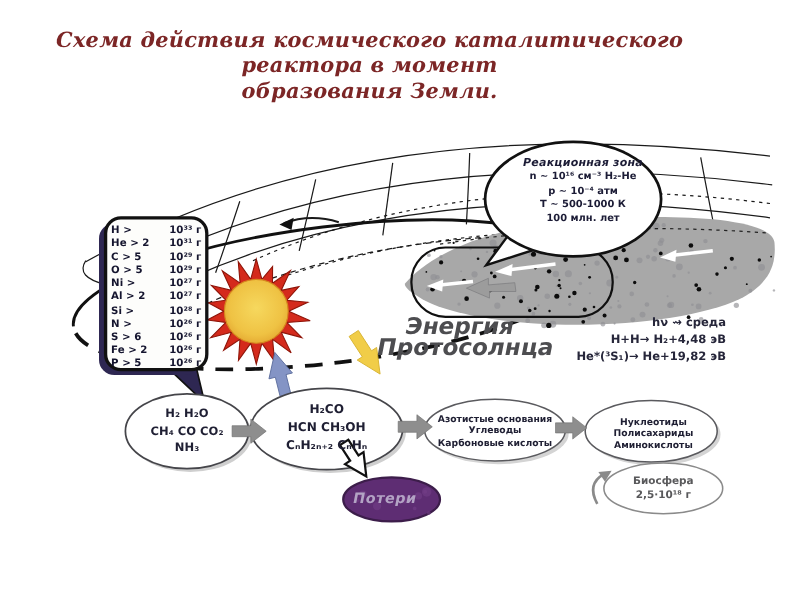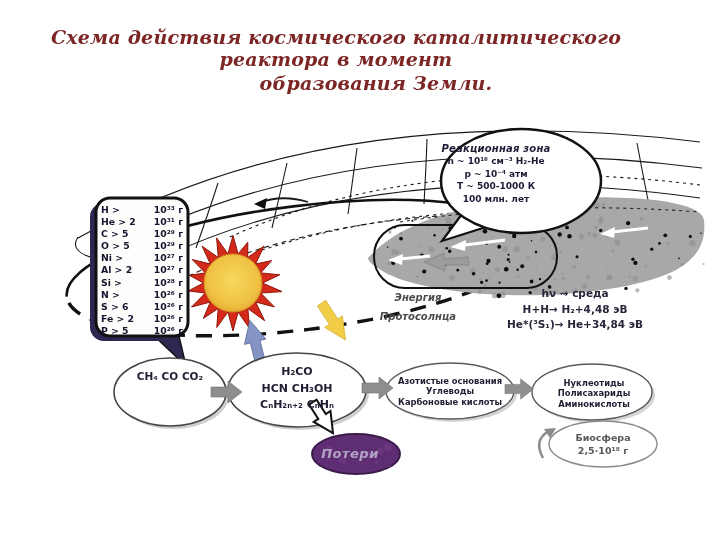--- a/index.html
+++ b/index.html
@@ -8,26 +8,26 @@
     font-family:"DejaVu Sans","Liberation Sans",sans-serif;
   }
   .abs{position:absolute;}
   svg{position:absolute;left:0;top:0;}
   .title-line{
     left:0;width:672px;text-align:center;
     font-family:"DejaVu Serif","Liberation Serif",serif;
     font-style:italic;font-weight:bold;color:#7c2626;font-size:19px;letter-spacing:.2px;
   }
   .t1{top:26px;}
-  .t2{top:72px;padding-left:40px;}
+  .t2{top:72px;}
   .lbl{color:#1f1f33;font-weight:bold;text-align:center;}
-  .bubble-text{left:418px;top:143px;width:156px;font-size:9px;line-height:12.4px;color:#1c1c36;}
+  .bubble-text{left:452px;top:143px;width:156px;font-size:9px;line-height:12.4px;color:#1c1c36;}
   .bubble-title{font-style:italic;font-size:10px;letter-spacing:.2px;}
-  .energy{left:343px;top:288px;width:150px;font-size:10px;line-height:19px;font-style:italic;color:#4d4d50;}
-  .photo{left:490px;top:286px;width:170px;text-align:center;font-size:10.5px;line-height:15.5px;color:#26263a;}
+  .energy{left:343px;top:288px;width:150px;font-size:21px;line-height:19px;font-style:italic;color:#4d4d50;}
+  .photo{left:490px;top:286px;width:170px;text-align:right;font-size:10.5px;line-height:15.5px;color:#26263a;}
   .stage1{left:114px;top:369px;width:112px;font-size:10.5px;line-height:15.5px;}
   .stage2{left:230px;top:364px;width:134px;font-size:11px;line-height:16.5px;}
   .stage3{left:386px;top:376px;width:128px;font-size:8.4px;line-height:10.4px;}
   .stage4{left:532px;top:378px;width:124px;font-size:8.4px;line-height:10.4px;}
   .bios{left:551px;top:432px;width:104px;font-size:9.5px;line-height:12.5px;color:#59595b;}
   .losses{left:312px;top:446px;width:76px;font-size:13px;font-style:italic;color:#b3a3c4;letter-spacing:.5px;}
   .elist{left:101px;top:204px;width:82px;}
   .erow{display:flex;justify-content:space-between;font-size:9.3px;line-height:12.1px;font-weight:bold;color:#14142e;}
 </style>
 </head>
@@ -348,25 +348,27 @@
   </div>
 
 <div class="abs lbl energy">
   <div>Энергия</div>
   <div>Протосолнца</div>
 </div>
 
 <div class="abs lbl photo">
   <div>hν ⇝ среда</div>
   <div>Н+Н→ Н₂+4,48 эВ</div>
-  <div>Не*(³S₁)→ Не+34,84 эВ</div>
+  <div>Не*(³S₁)→ Не+19,82 эВ</div>
 </div>
 
 <div class="abs lbl stage1">
+  <div>H₂  H₂O</div>
   <div>CH₄  CO  CO₂</div>
+  <div>NH₃</div>
 </div>
 
 <div class="abs lbl stage2">
   <div>H₂CO</div>
   <div>HCN  CH₃OH</div>
   <div>CₙH₂ₙ₊₂  CₙHₙ</div>
 </div>
 
 <div class="abs lbl stage3">
   <div>Азотистые основания</div>

